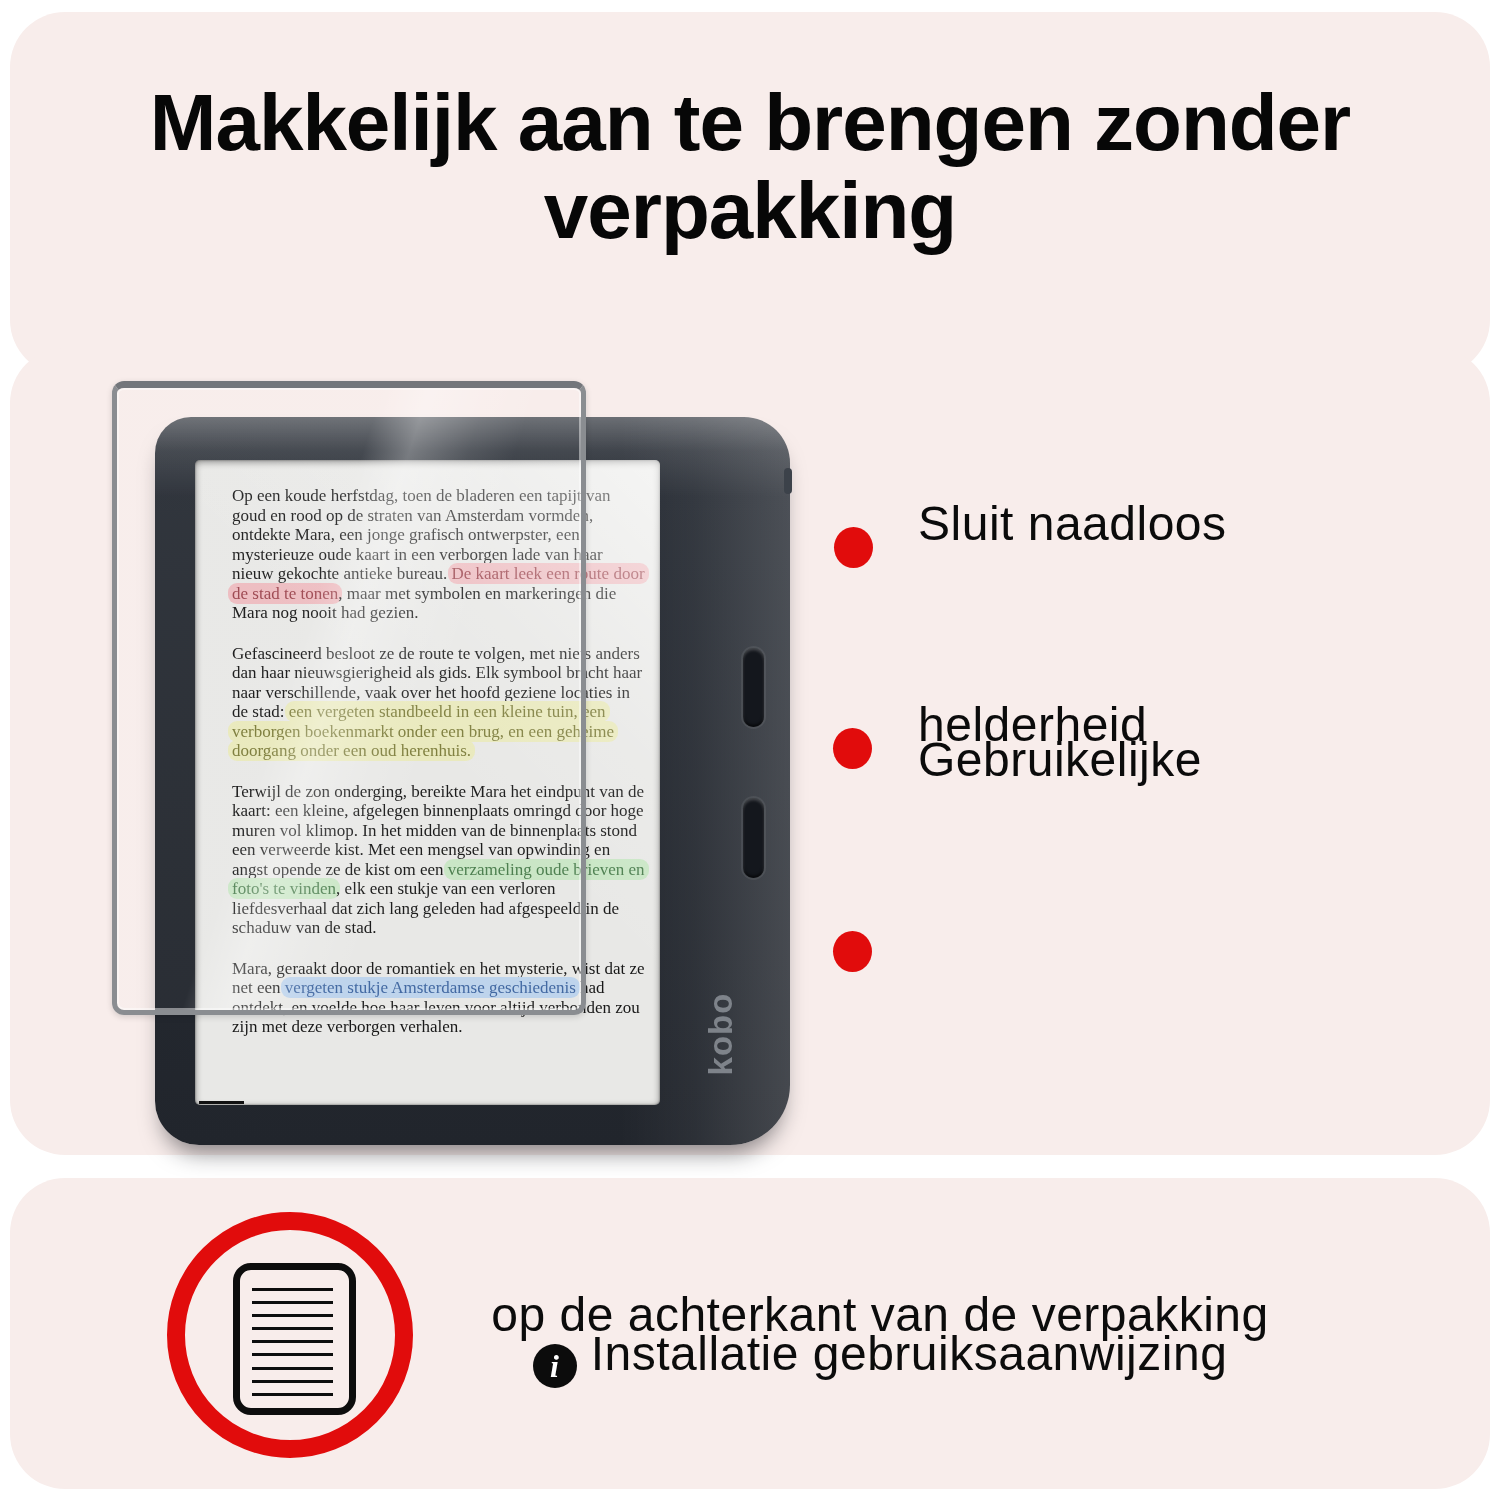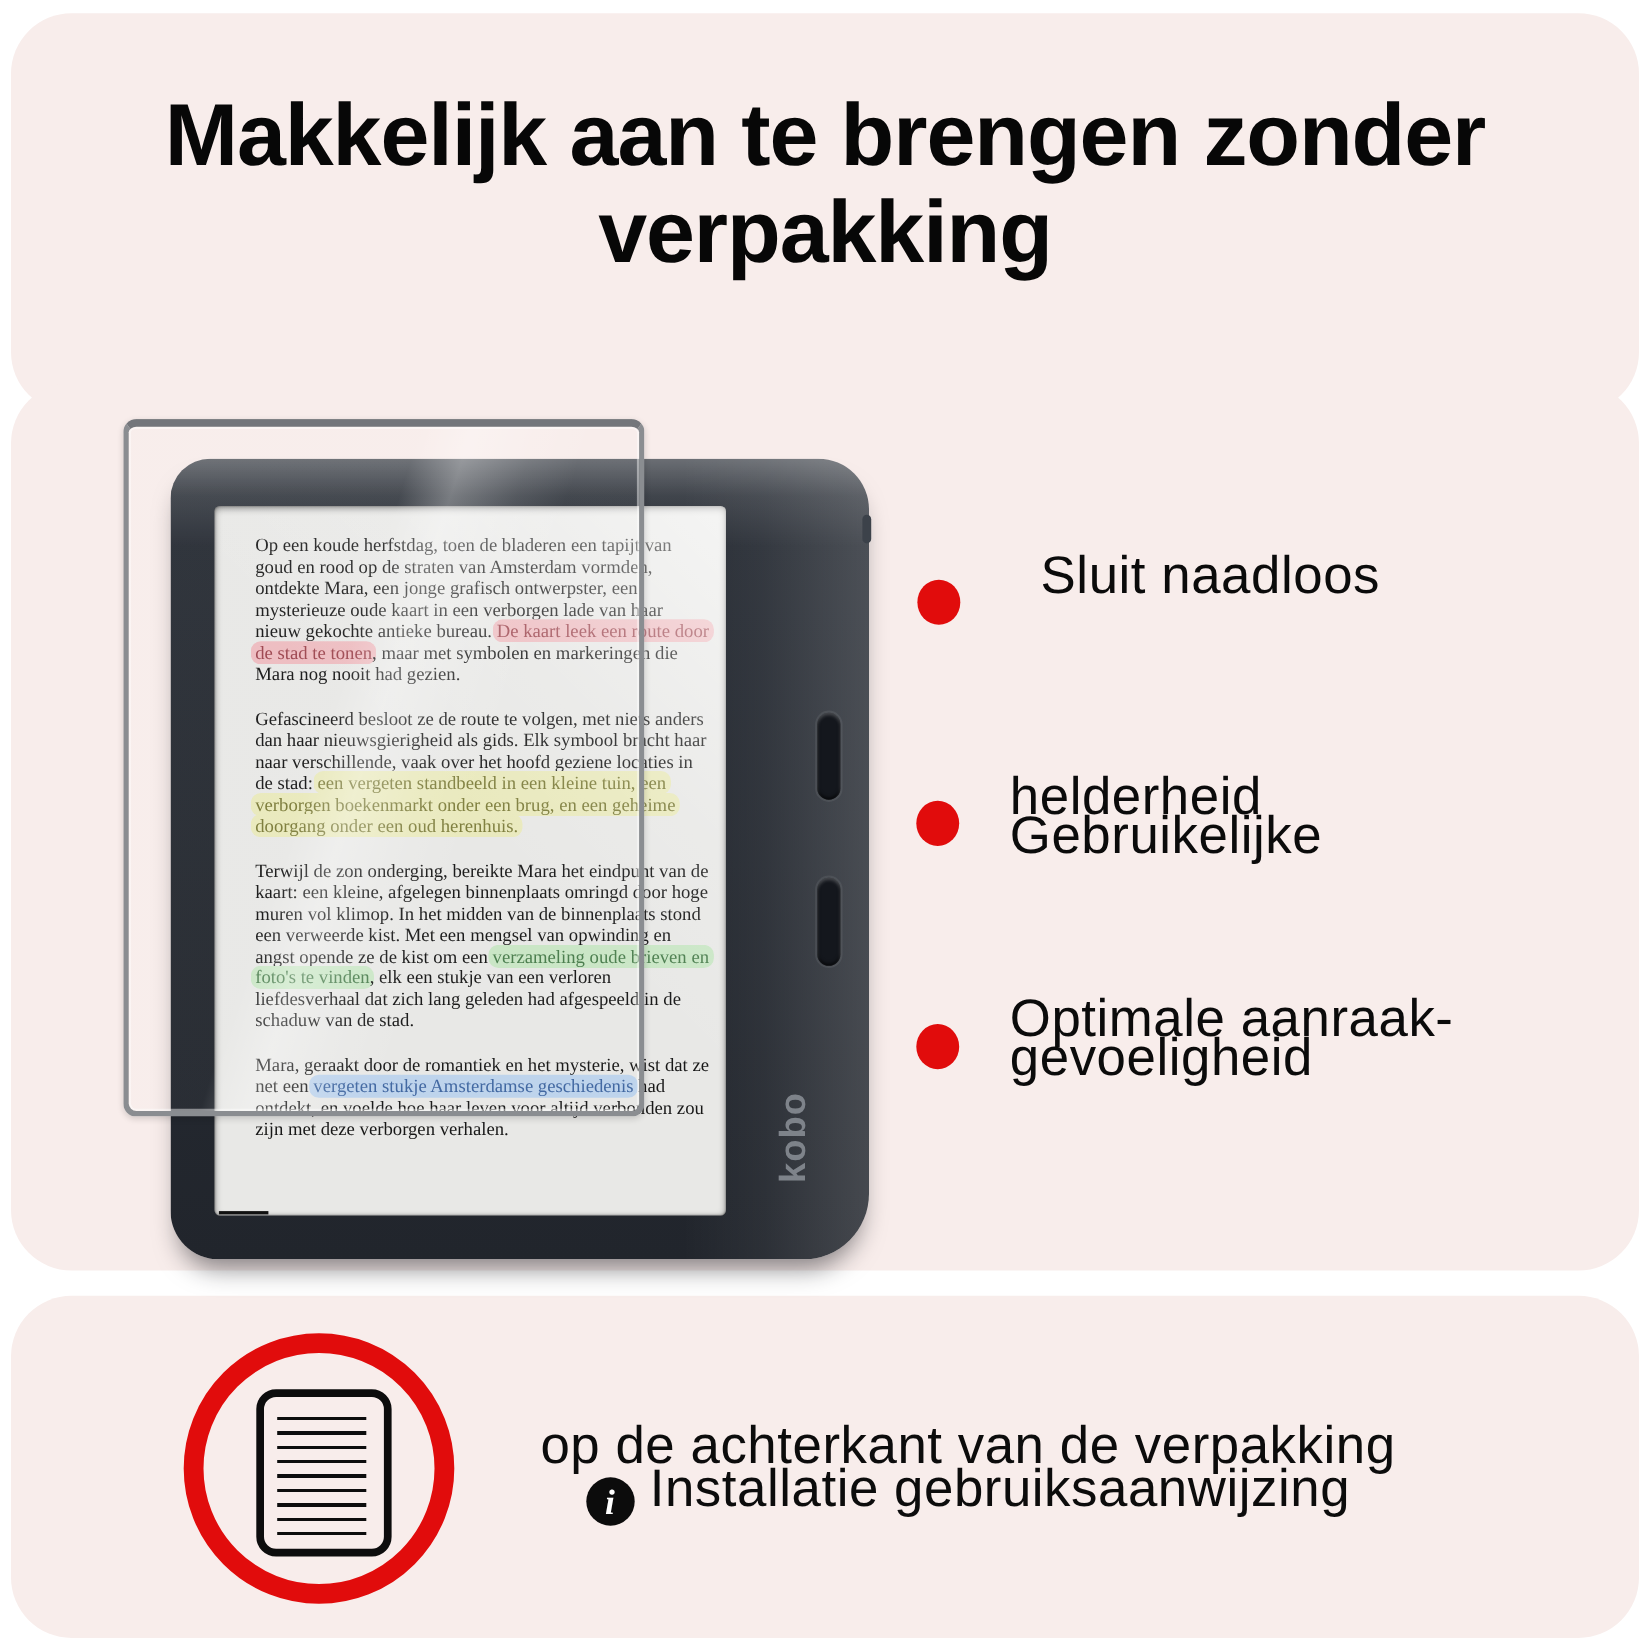--- a/index.html
+++ b/index.html
@@ -74,21 +74,21 @@
 
   
   .feature-dot{position:absolute;width:39px;height:41px;border-radius:50%;background:#e10c0c;z-index:3;}
   .feature-text{
     position:absolute;left:918px;width:470px;z-index:3;
     font-size:48px;line-height:35px;color:#0b0b0b;letter-spacing:0.5px;font-weight:400;
   }
   #dot-1{left:834px;top:527px;}
   #dot-2{left:833px;top:728px;}
   #dot-3{left:833px;top:931px;}
-  #feature-1{top:506px;margin-left:28px;}
+  #feature-1{top:506px;}
   #feature-2{top:707px;}
   #feature-3{top:909px;}
 
   
   .ring{
     position:absolute;left:167px;top:1212px;width:246px;height:246px;box-sizing:border-box;
     border:18px solid #e10c0c;border-radius:50%;
   }
   .doc-icon{
     position:absolute;left:233px;top:1263px;width:123px;height:152px;box-sizing:border-box;
@@ -147,24 +147,20 @@
     <div>Sluit naadloos</div>
   </div>
 
   <div class="feature-dot" id="dot-2"></div>
   <div class="feature-text" id="feature-2">
     <div>helderheid</div>
     <div>Gebruikelijke</div>
   </div>
 
   <div class="feature-dot" id="dot-3"></div>
-  <div class="feature-text" id="feature-3">
-    <div>Optimale aanraak-</div>
-    <div>gevoeligheid</div>
-  </div>
 
   <div class="card" id="card-footer"></div>
 
   <div class="ring"></div>
   <div class="doc-icon">
     <div class="doc-lines"></div>
   </div>
 
   <div class="info-block">
     <div>op de achterkant van de verpakking</div>

